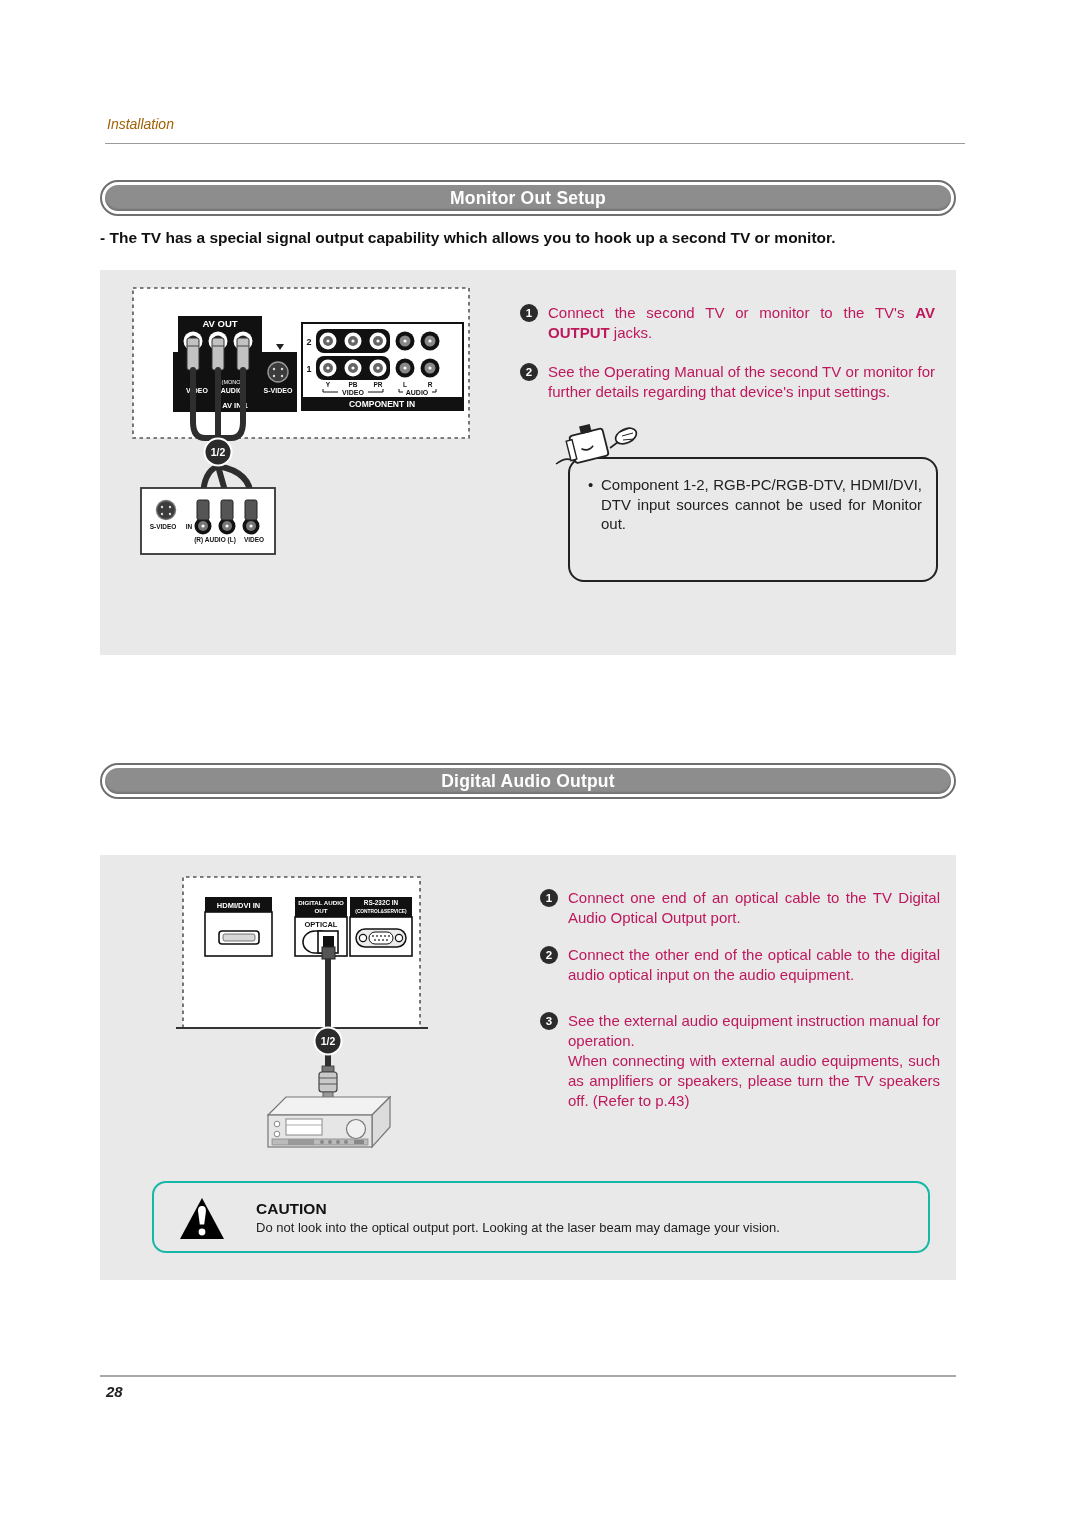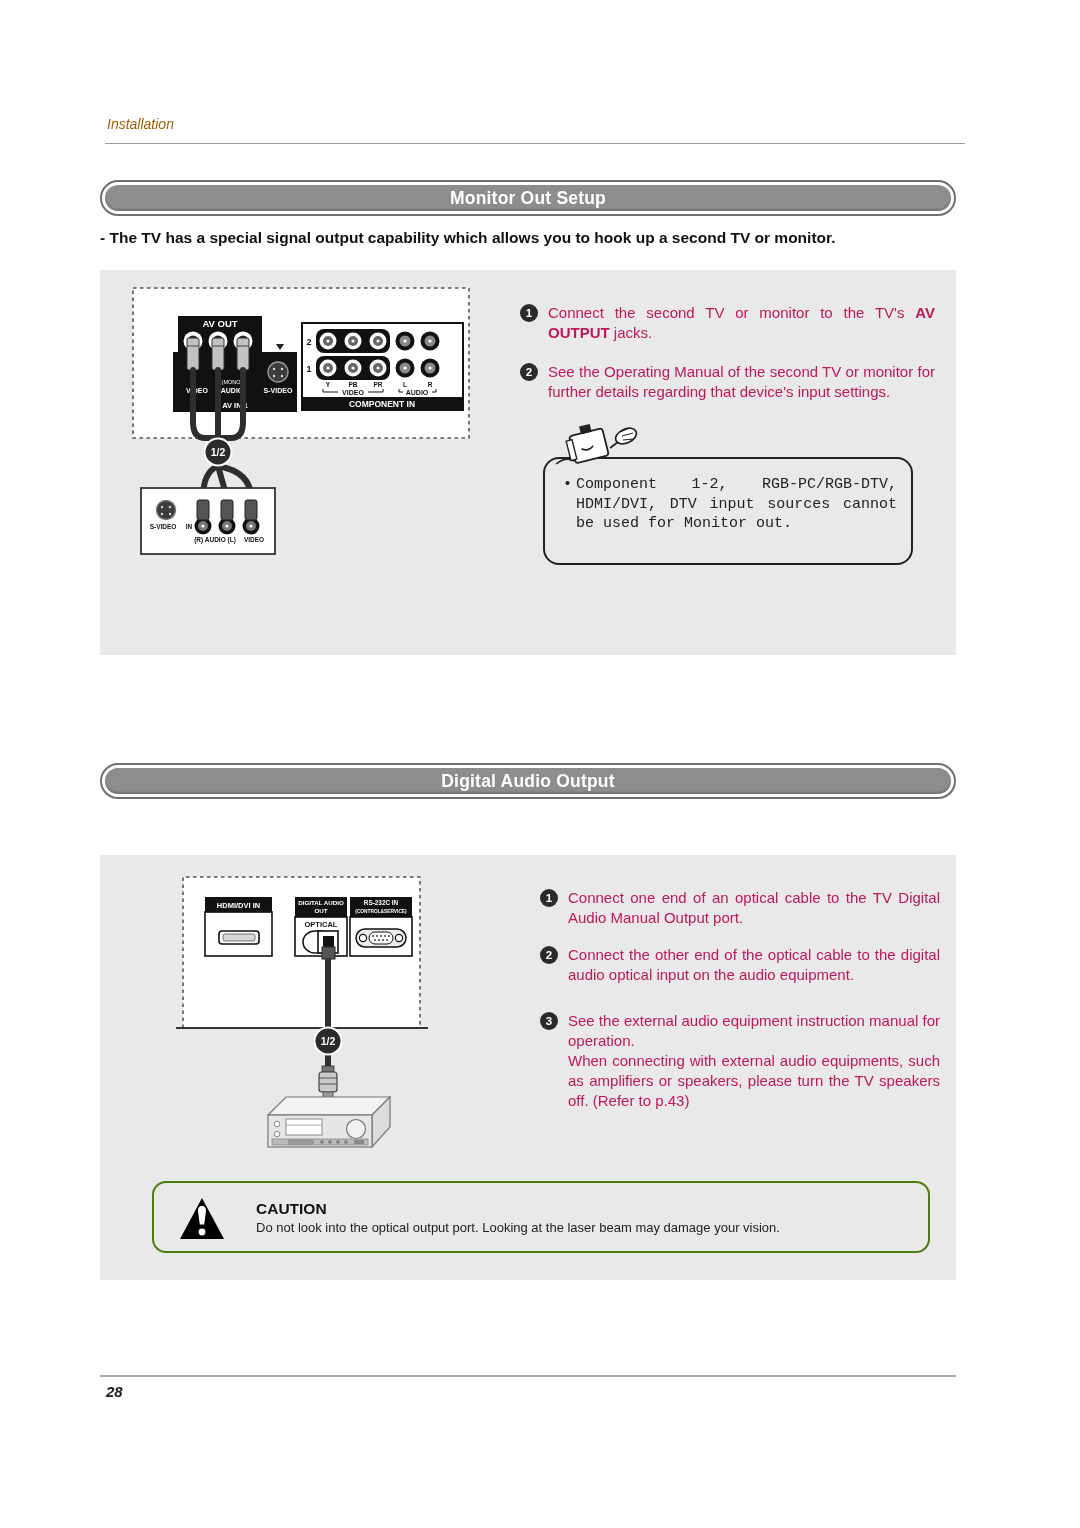--- a/index.html
+++ b/index.html
@@ -37,21 +37,21 @@
   .note-box {
     position:absolute; border:2px solid #222; border-radius:16px;
   }
   .note-list { margin:16px 14px 10px 18px; }
   .note-item {
     position:relative; padding-left:13px; font-size:15px; line-height:1.3;
     text-align:justify; color:#222;
   }
   .note-item::before { content:"•"; position:absolute; left:0; top:0; }
   .caution-box {
-    position:absolute; border:2px solid #4d7c0f; border-radius:14px;
+    position:absolute; border:2px solid #14b8a6; border-radius:14px;
     display:flex; align-items:center; padding:10px 18px;
   }
   .caution-text-wrap { margin-left:38px; }
   .caution-title { font-weight:bold; font-size:15.5px; color:#111; }
   .caution-body { font-size:13px; color:#222; margin-top:2px; }
   .footer-rule { left:100px; top:1375px; width:856px; height:2px; background:#a8a8a8; }
   .page-number { left:106px; top:1383px; font-style:italic; font-weight:bold; font-size:15px; color:#222; }
   svg text { font-family:"Liberation Sans","DejaVu Sans",sans-serif; }
 </style>
 </head>
@@ -224,21 +224,21 @@
         <rect x="36" y="5" width="11" height="8" fill="#222"></rect>
         <path d="M33,27 q6,5 12,0" fill="none" stroke="#222" stroke-width="1.6"></path>
       </g>
       <g>
         <ellipse cx="78" cy="16" rx="11" ry="7" fill="#fff" stroke="#222" stroke-width="1.6" transform="rotate(-25 78 16)"></ellipse>
         <path d="M70,22 L62,28" stroke="#222" stroke-width="1.6"></path>
         <path d="M72,12 l10,-4 M74,16 l11,-3 M75,20 l11,-1" stroke="#222" stroke-width="1"></path>
       </g>
     </svg>
 
-    <div class="note-box" style="left:443px; top:187px; width:370px; height:108px;font-family:Liberation Mono, monospace;">
+    <div class="note-box" style="left:468px; top:187px; width:370px; height:125px;">
       <div class="note-list">
         <div class="note-item">Component 1-2, RGB-PC/RGB-DTV, HDMI/DVI, DTV input sources cannot be used for Monitor out.</div>
       </div>
     </div>
   </div>
 
   <div class="abs banner-outer" style="top:763px;">
     <div class="banner-inner">Digital Audio Output</div>
   </div>
 
@@ -319,21 +319,21 @@
           <circle cx="170" cy="279" r="2" fill="#888"></circle>
         <circle cx="178" cy="279" r="2" fill="#888"></circle>
           <circle cx="186" cy="279" r="2" fill="#888"></circle>
         <rect x="194" y="277" width="10" height="4" fill="#888"></rect>
       </g>
     </svg>
 
     <div class="steps">
       <div class="step" style="left:440px; top:33px; width:400px;">
         <span class="step-num">1</span>
-        <span class="step-text">Connect one end of an optical cable to the TV Digital Audio Manual Output port.</span>
+        <span class="step-text">Connect one end of an optical cable to the TV Digital Audio Optical Output port.</span>
       </div>
       <div class="step" style="left:440px; top:90px; width:400px;">
         <span class="step-num">2</span>
         <span class="step-text">Connect the other end of the optical cable to the digital audio optical input on the audio equipment.</span>
       </div>
       <div class="step" style="left:440px; top:156px; width:400px;">
         <span class="step-num">3</span>
         <span class="step-text">
           <span style="display:block;">See the external audio equipment instruction manual for operation.</span>
           <span style="display:block;">When connecting with external audio equipments, such as amplifiers or speakers, please turn the TV speakers off. (Refer to p.43)</span>

